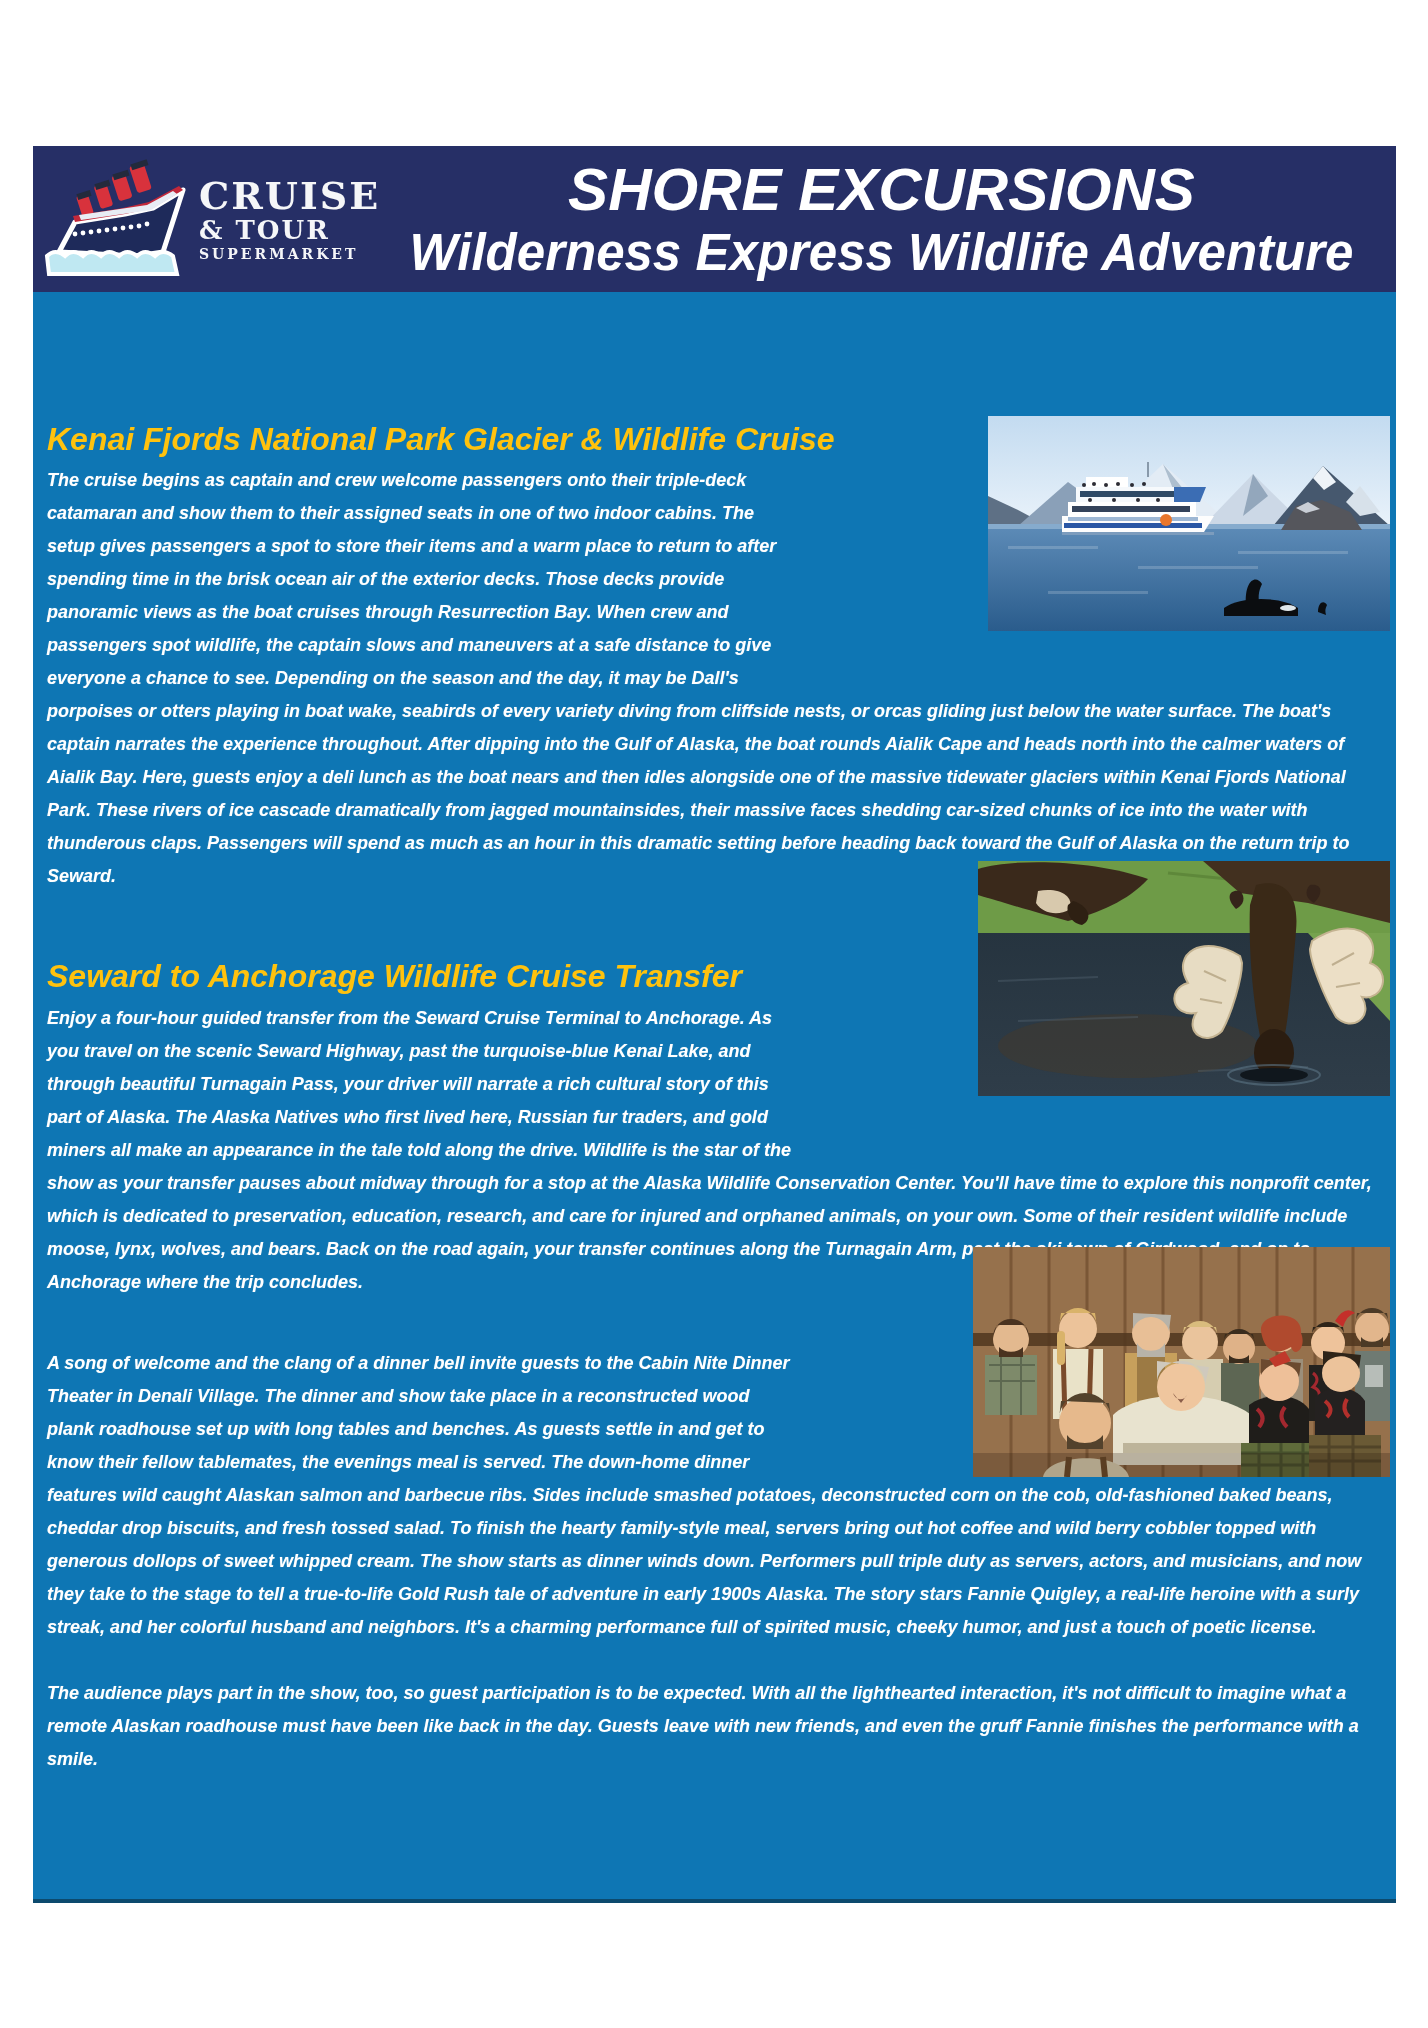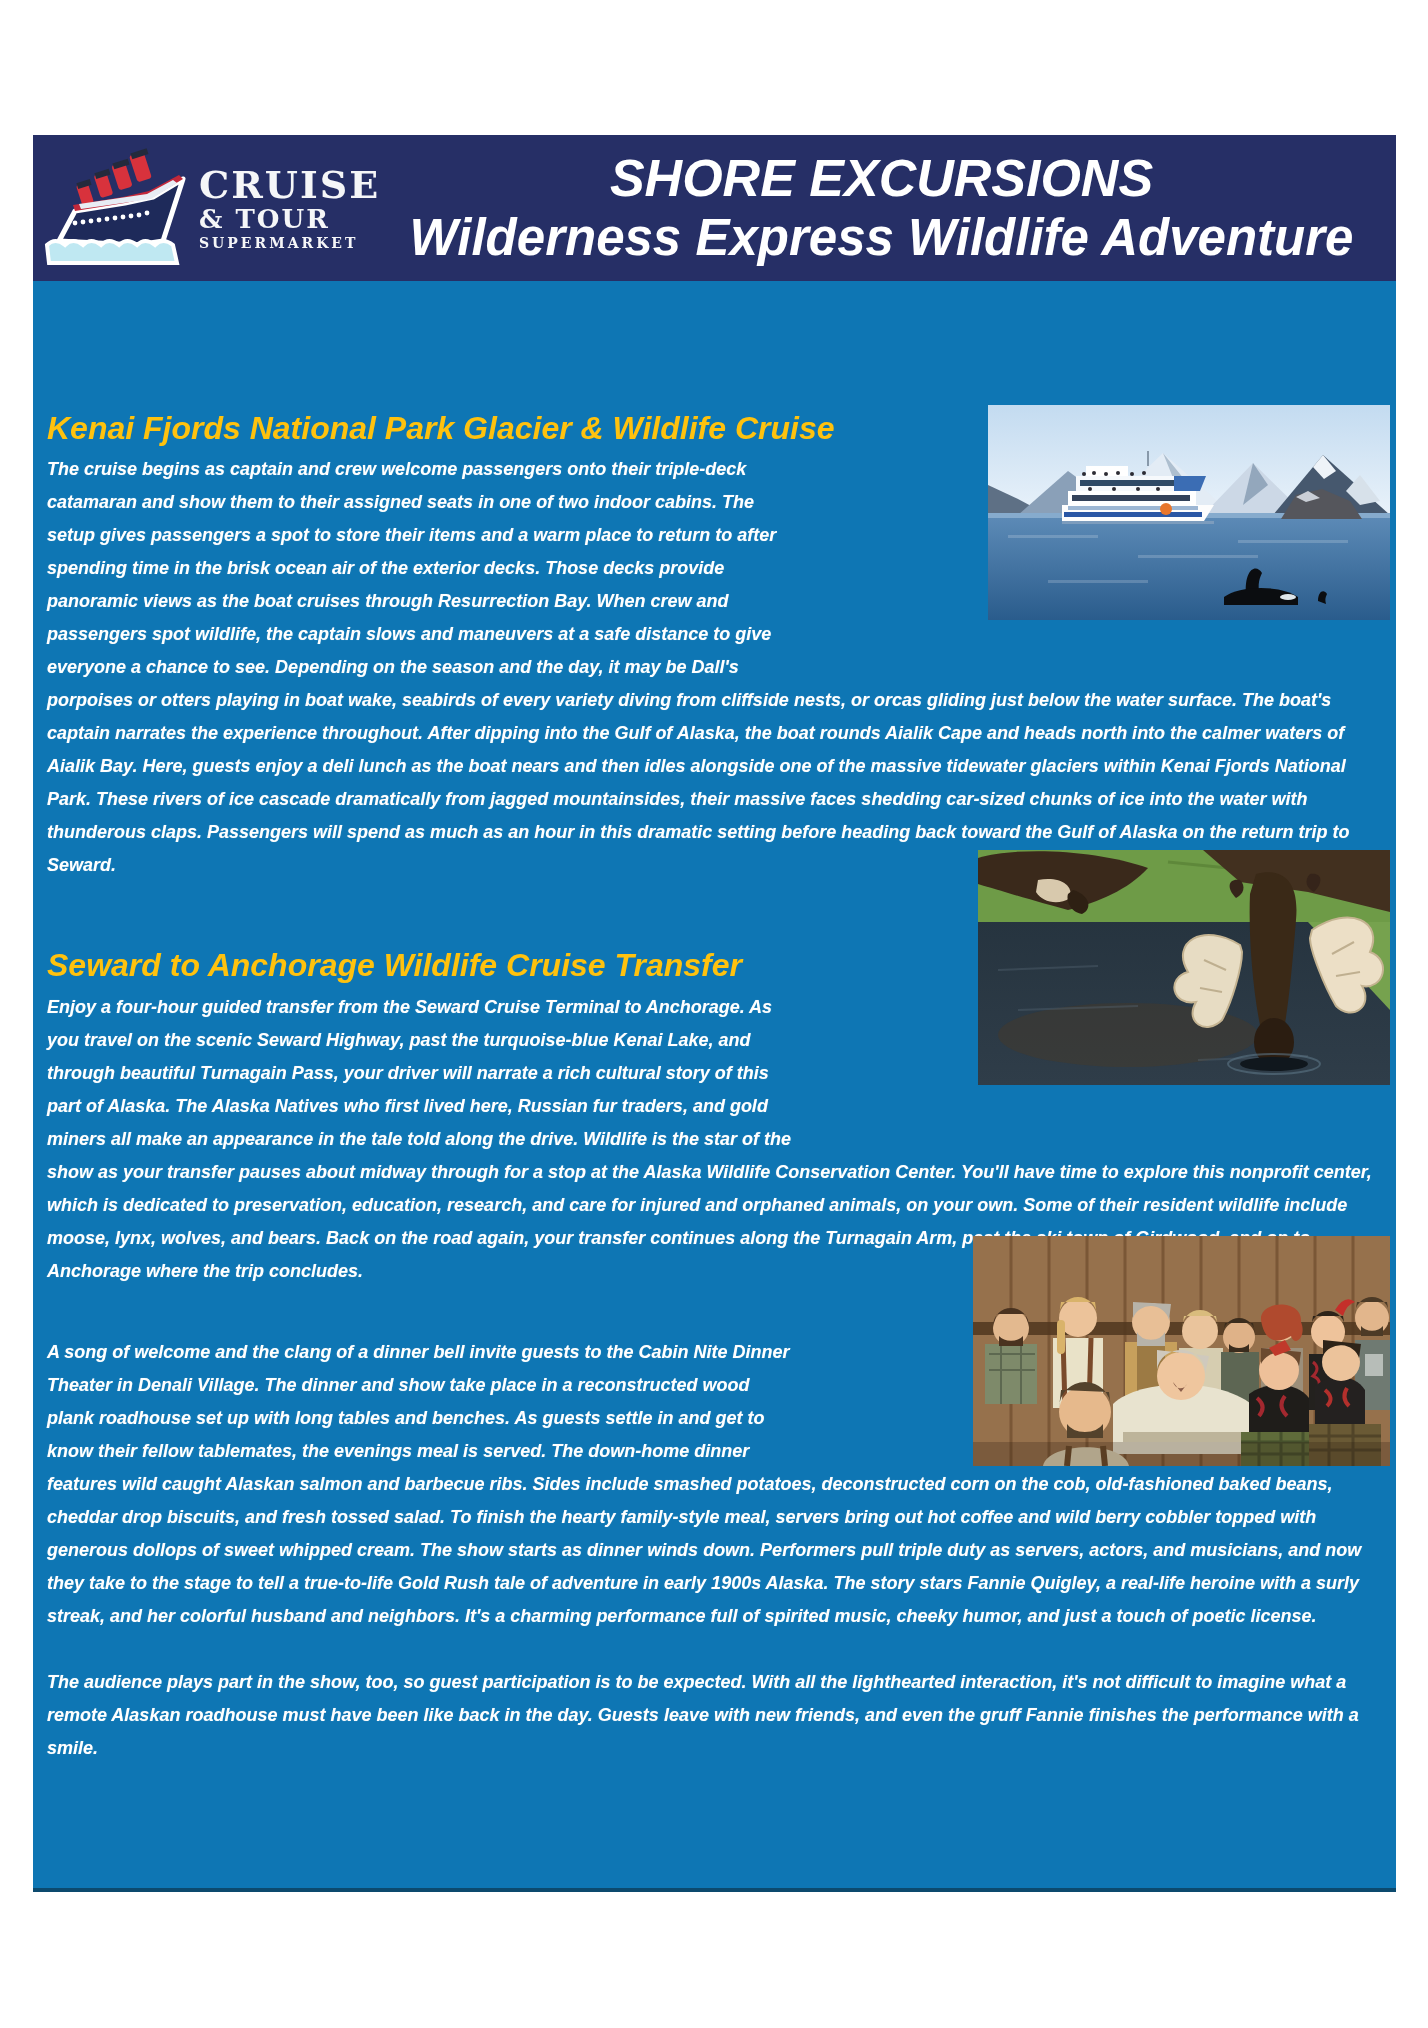--- a/index.html
+++ b/index.html
@@ -1,29 +1,29 @@
 <!DOCTYPE html>
 <html><head>
 <meta charset="utf-8">
 <style>
   html,body{margin:0;padding:0;background:#ffffff;}
   .page{position:relative;width:1428px;height:2028px;background:#ffffff;overflow:hidden;
         font-family:"Liberation Sans",sans-serif;}
-  .doc{position:absolute;left:33px;top:135px;width:1363px;}
+  .doc{position:absolute;left:33px;top:146px;width:1363px;}
 
   
   .masthead{height:146px;background:#262f66;display:flex;align-items:center;}
   .logo{display:flex;align-items:center;gap:8px;padding-left:8px;width:352px;flex:0 0 auto;}
   .logo svg{display:block;}
   .wordmark{color:#f5f6f8;font-family:"DejaVu Serif",serif;font-weight:bold;line-height:1;}
   .wm1{font-size:38px;letter-spacing:2px;}
   .wm2{font-size:26px;letter-spacing:2px;margin-top:2px;}
   .wm3{font-size:14px;letter-spacing:3px;margin-top:4px;}
   .titles{flex:1;text-align:center;color:#ffffff;font-style:italic;font-weight:bold;padding-right:26px;}
-  .t1{font-size:52px;line-height:1.15;}
+  .t1{font-size:60px;line-height:1.15;}
   .t2{font-size:51px;line-height:1.15;}
 
   
   .content{background:#0e76b4;min-height:1611px;padding:0 14px;box-sizing:border-box;
            border-bottom:4px solid #0c4a6e;}
   .sec{position:relative;}
   .sec1{padding-top:128px;}
   .sec2{margin-top:64px;}
   .sec3{margin-top:48px;}
   h2{margin:0 0 6px 0;color:#ffc20e;font-size:32px;font-style:italic;font-weight:bold;line-height:1.2;}

